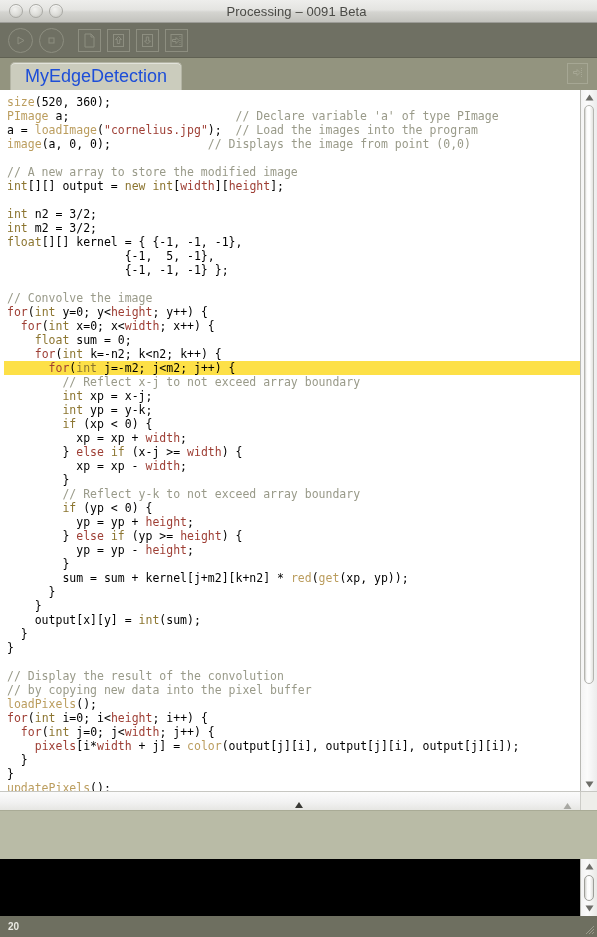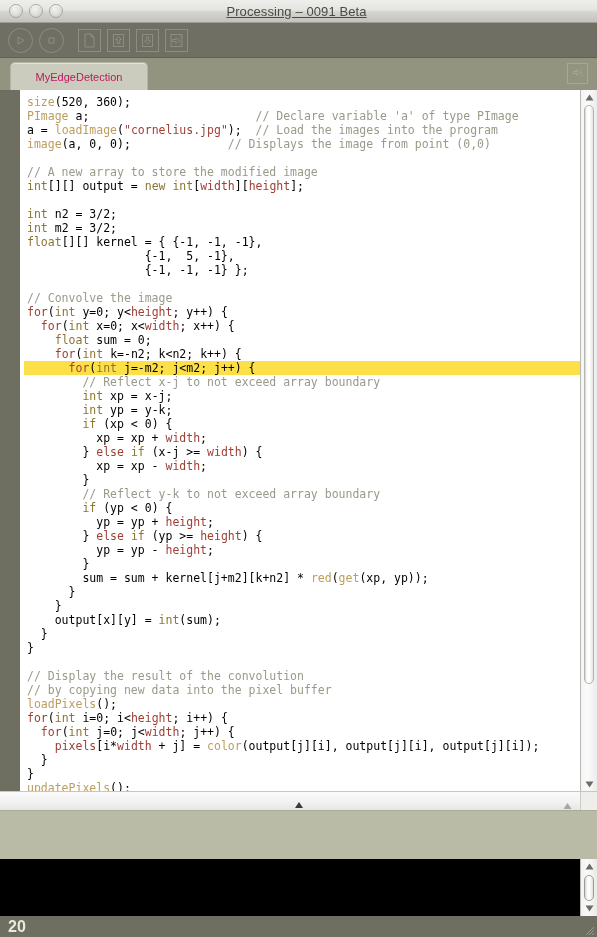--- a/index.html
+++ b/index.html
@@ -25,21 +25,20 @@
   .tl-btn{
     width:12px;height:12px;border-radius:50%;
     background:radial-gradient(circle at 40% 35%,#f2f2f0 0%,#dcdcd8 55%,#bdbdb8 100%);
     border:1px solid #a9a9a4;
     box-shadow:inset 0 1px 0 rgba(255,255,255,.8);
   }
   .title-text{
     position:absolute;left:0;right:4px;text-align:center;
     font-size:13px;color:#4a4a46;letter-spacing:.1px;
     pointer-events:none;
-    text-decoration:underline;
   }
 
   
   .toolbar{
     height:34px;flex:0 0 34px;
     background:#6f7063;
     border-bottom:1px solid #606153;
     display:flex;align-items:center;padding-left:8px;
   }
   .tb-grp{display:flex;align-items:center;gap:6px;}
@@ -62,35 +61,34 @@
     background:#93947f;
     display:flex;align-items:flex-end;padding-left:10px;
   }
   .tab{
     height:27px;min-width:108px;
     background:#cbccbd;
     border-radius:5px 5px 0 0;
     border:1px solid #b3b4a4;border-bottom:none;
     display:flex;align-items:center;justify-content:center;
     padding:0 14px;
-    font-size:11px;color:#be185d;
+    font-size:18px;color:#1d4ed8;
     box-shadow:inset 0 1px 0 rgba(255,255,255,.45);
   }
   .tab-right{
     position:absolute;right:9px;top:5px;
     width:19px;height:19px;
     border:1px solid #a6a794;
     display:flex;align-items:center;justify-content:center;
   }
 
   
   .editor-wrap{
     flex:1 1 auto;display:flex;min-height:0;position:relative;
     background:#ffffff;
-    margin-left:20px;
   }
   .editor{
     flex:1 1 auto;position:relative;overflow:hidden;
     background:#ffffff;
     padding:5px 0 0 4px;
   }
   pre.code{
     margin:0;
     font-family:"DejaVu Sans Mono","Liberation Mono",monospace;
     font-size:11.5px;line-height:14px;
@@ -182,21 +180,21 @@
     border-radius:8px;
     background:linear-gradient(to right,#d2d2ce 0%,#fcfcfc 30%,#ffffff 60%,#dedeDA 100%);
     border:1px solid #9e9e99;
   }
 
   
   .statusbar{
     height:21px;flex:0 0 21px;position:relative;
     background:#6e6f60;
     display:flex;align-items:center;padding-left:8px;
-    font-size:16px;color:#e9e9e2;font-weight:bold;
+    font-size:10px;color:#e9e9e2;font-weight:bold;
   }
   .grip{
     position:absolute;right:2px;bottom:2px;width:13px;height:13px;
   }
 </style>
 </head>
 <body>
 
 <div class="window">
 

